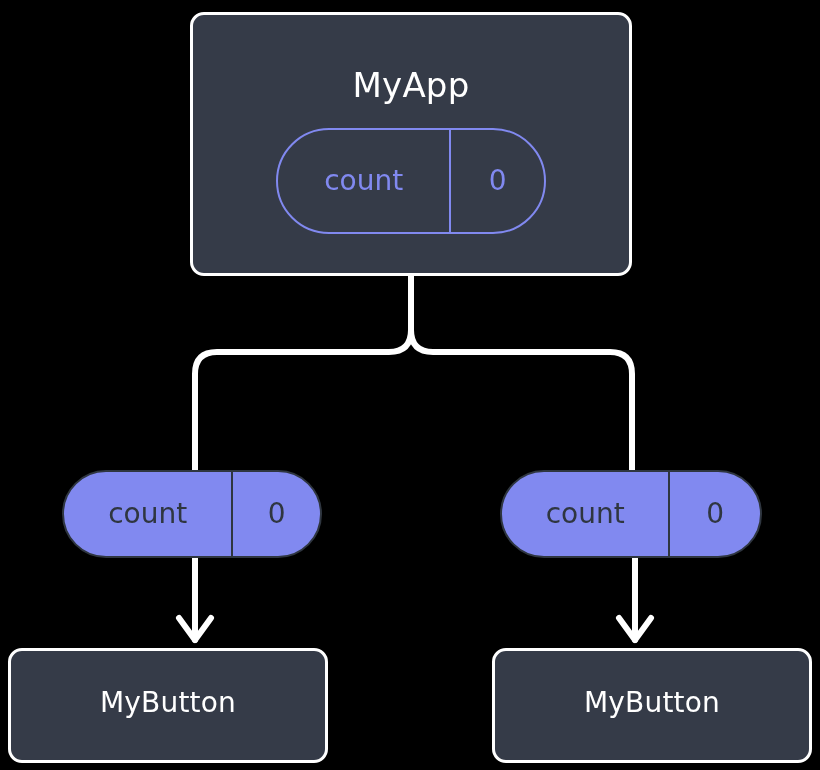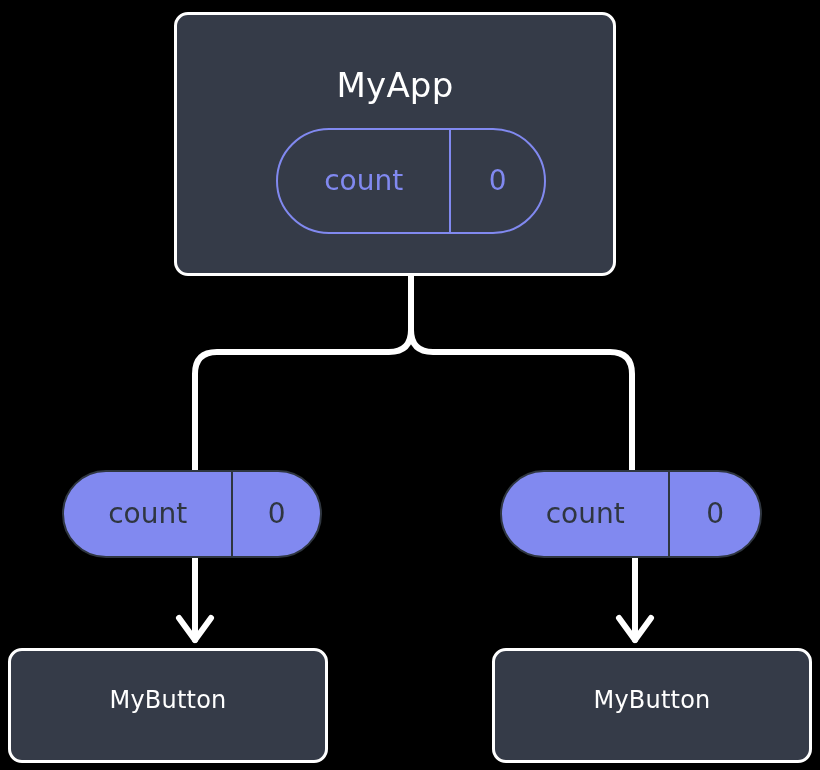--- a/index.html
+++ b/index.html
@@ -41,39 +41,39 @@
     text-align: center;
     color: #ffffff;
     font-size: 34px;
     font-weight: 400;
     letter-spacing: 0.2px;
     white-space: nowrap;
   }
 
   
   #root-card {
-    left: 174px;
+    left: 190px;
     top: 12px;
     width: 442px;
     height: 264px;
   }
   #root-card .comp-title { top: 50px; }
 
   
   .leaf-card {
     height: 115px;
   }
   #leaf-card-left  { left: 8px;   top: 648px; width: 320px; }
   #leaf-card-right { left: 492px; top: 648px; width: 320px; }
   .leaf-card .comp-title {
     top: 0;
     bottom: 0;
     height: 40px;
     margin: auto 0;
-    font-size: 24px;
+    font-size: 28px;
   }
 
   
   .pill {
     position: absolute;
     box-sizing: border-box;
     display: flex;
     align-items: stretch;
     z-index: 3;
   }

